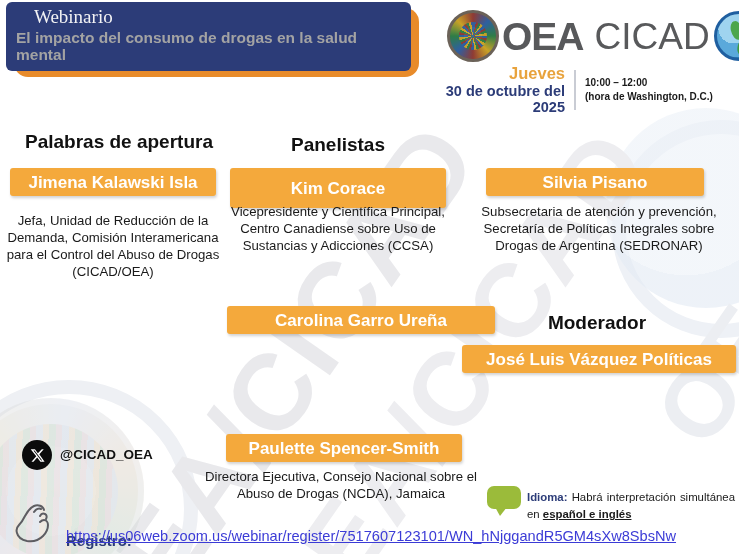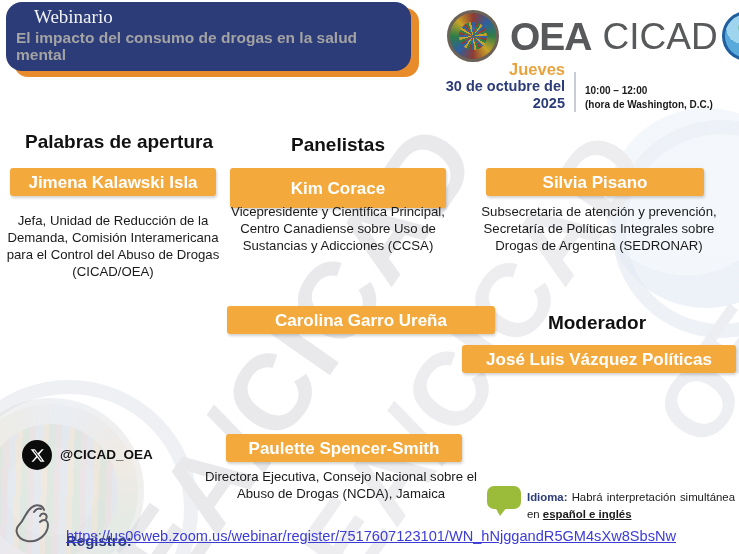--- a/index.html
+++ b/index.html
@@ -50,21 +50,21 @@
     opacity:.65;
   }
 
   
   .title-shadow{
     position:absolute;left:14px;top:8px;width:405px;height:69px;
     background:#E88B2A;border-radius:14px;
   }
   .title-banner{
     position:absolute;left:6px;top:2px;width:405px;height:69px;
-    background:#2C3C78;border-radius:16px;
+    background:#2C3C78;border-radius:6px;
     display:flex;flex-direction:column;align-items:center;justify-content:center;
     padding:3px 10px 5px;box-sizing:border-box;
   }
   .title-kicker{
     font-family:"Liberation Serif", serif;
     color:#f2f2f4;font-size:19px;line-height:1.05;
     align-self:flex-start;margin-left:18px;
   }
   .title-main{
     font-family:Liberation Sans, sans-serif;
@@ -82,21 +82,21 @@
     border:3px solid #6b6258;
     box-sizing:border-box;position:relative;
   }
   .oea-seal::after{
     content:"";position:absolute;left:9px;top:9px;right:9px;bottom:9px;border-radius:50%;
     background:repeating-conic-gradient(from 0deg,#2f5fa0 0 12deg,#8f3b34 12deg 22deg,#2f7d46 22deg 33deg,#c9a227 33deg 44deg);
     opacity:.95;
   }
   .oea-word{
     font-family:"Liberation Sans", sans-serif;font-weight:700;color:#58595B;
-    font-size:39px;letter-spacing:-1px;margin-left:11px;line-height:1;
+    font-size:39px;letter-spacing:-1px;margin-left:3px;line-height:1;
   }
   .oea-bar{width:2px;height:36px;background:#9a9a9c;margin:0 6px 0 5px;}
   .cicad-word{
     font-family:"Liberation Sans", sans-serif;color:#58595B;
     font-size:37px;letter-spacing:0px;line-height:1;
   }
   .globe{
     width:50px;height:50px;border-radius:50%;margin-left:4px;flex:0 0 auto;position:relative;
     background:radial-gradient(circle at 38% 32%,#9fd4ef 0 38%,#5aa9db 38% 72%,#2c7ab5 72% 100%);
     border:3px solid #1f5fa0;box-sizing:border-box;
@@ -104,21 +104,21 @@
   .globe::before{
     content:"";position:absolute;left:14px;top:7px;width:11px;height:19px;border-radius:48% 52% 40% 60%;
     background:#4ca64c;transform:rotate(-12deg);
   }
   .globe::after{
     content:"";position:absolute;left:21px;top:22px;width:13px;height:20px;border-radius:60% 40% 55% 45%;
     background:#3f9b3f;transform:rotate(16deg);
   }
 
   
-  .datetime{position:absolute;left:414px;top:68px;width:321px;height:44px;display:flex;align-items:flex-end;}
+  .datetime{position:absolute;left:414px;top:68px;width:321px;height:44px;display:flex;align-items:center;}
   .dt-left{flex:0 0 auto;text-align:right;width:160px;padding-right:9px;box-sizing:border-box;}
   .dt-day{color:#E8A33D;font-weight:700;font-size:16.5px;line-height:1.14;}
   .dt-date{color:#2C3C78;font-weight:700;font-size:14.5px;line-height:1.16;}
   .dt-rule{width:2px;background:#c9ccd4;height:40px;flex:0 0 auto;}
   .dt-right{padding-left:9px;color:#1a1a1a;font-weight:700;font-size:10px;line-height:1.42;}
 
   
   .col-head{
     position:absolute;font-weight:700;color:#111;font-size:19px;text-align:center;
   }

